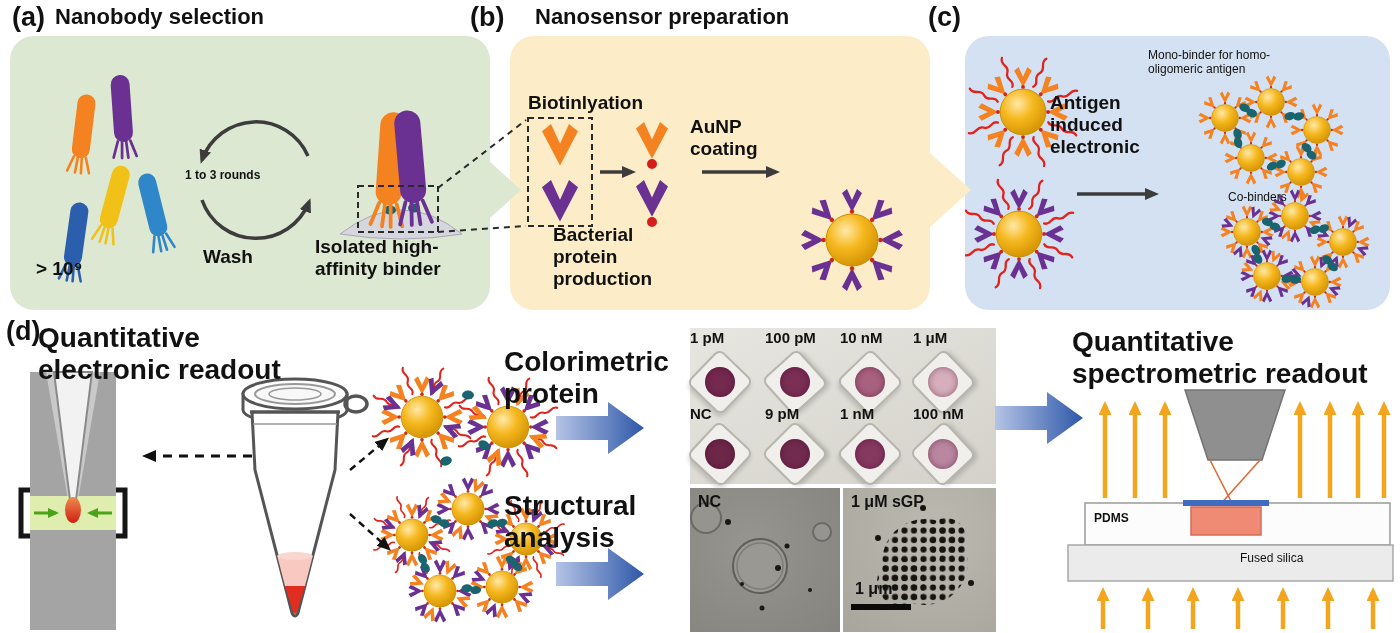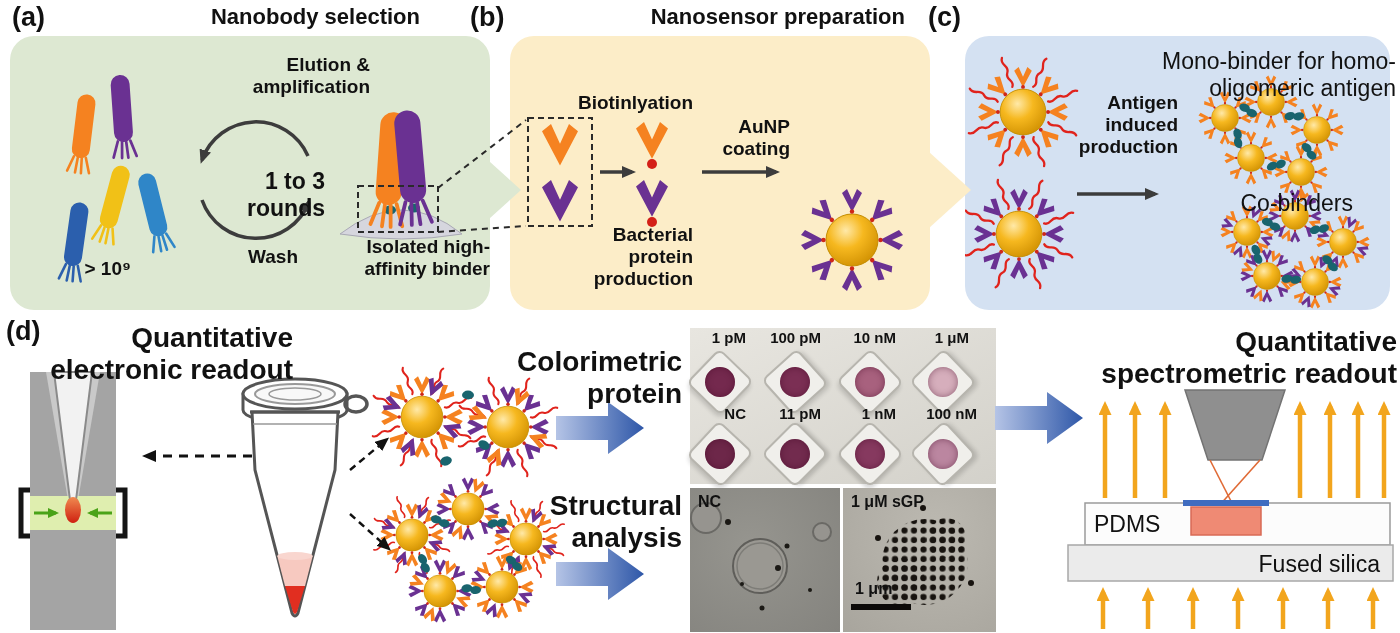--- a/index.html
+++ b/index.html
@@ -1,25 +1,25 @@
 <!DOCTYPE html>
 <html><head>
 <meta charset="utf-8">
 <style>
   html,body{margin:0;padding:0}
   body{font-family:"Liberation Sans","DejaVu Sans",sans-serif;background:#fff}
   .fig{position:relative;width:1400px;height:633px;background:#fff;overflow:hidden;color:#111}
   .abs{position:absolute}
-  .t{position:absolute;white-space:pre-line;text-align:right;line-height:1.17;color:#111}
+  .t{position:absolute;white-space:pre-line;text-align:left;line-height:1.17;color:#111}
   .bold{font-weight:700}
   .f27{font-size:27px}
   .f22{font-size:22px}
   .f21{font-size:28px;line-height:1.13}
   .f19{font-size:19px}
-  .f18{font-size:23px;font-weight:400}
+  .f18{font-size:12px;font-weight:400}
   .f16{font-size:16px}
   .f15{font-size:15px}
   .left{text-align:left}
   .photo{background:linear-gradient(155deg,#e8e6e0,#d3d1ca)}
   .mold{position:absolute;width:44px;height:44px;border:2px solid #b7b5ae;background:#f0efeb;border-radius:7px;box-shadow:2px 3px 4px rgba(0,0,0,.15)}
   .wellc{position:absolute;left:50%;top:50%;width:30px;height:30px;border-radius:50%;transform:translate(-50%,-50%);box-shadow:inset 0 0 7px rgba(60,0,30,.45)}
   .tem{position:absolute;overflow:hidden}
   svg{display:block}
 </style>
 </head>
@@ -330,21 +330,21 @@
     <div class="mold" style="left:81px;top:30px;transform:rotate(-42deg)">
         <div class="wellc" style="background: rgb(123, 47, 84);"></div>
       </div>
     <div class="mold" style="left:156px;top:30px;transform:rotate(46deg)">
         <div class="wellc" style="background: rgb(168, 97, 126);"></div>
       </div>
     <div class="mold" style="left:229px;top:30px;transform:rotate(-44deg)">
         <div class="wellc" style="background: rgb(214, 174, 188);"></div>
       </div>
     <div class="t bold f15" style="left:0px;top:77px;width:56px">NC</div>
-    <div class="t bold f15" style="left:75px;top:77px;width:56px">11 pM</div>
+    <div class="t bold f15" style="left:75px;top:77px;width:56px">9 pM</div>
     <div class="t bold f15" style="left:150px;top:77px;width:56px">1 nM</div>
     <div class="t bold f15" style="left:223px;top:77px;width:64px">100 nM</div>
     <div class="mold" style="left:6px;top:102px;transform:rotate(43deg)">
         <div class="wellc" style="background: rgb(109, 39, 73);"></div>
       </div>
     <div class="mold" style="left:81px;top:102px;transform:rotate(-45deg)">
         <div class="wellc" style="background: rgb(114, 43, 78);"></div>
       </div>
     <div class="mold" style="left:156px;top:102px;transform:rotate(45deg)">
         <div class="wellc" style="background: rgb(134, 57, 95);"></div>
@@ -425,50 +425,48 @@
     <line x1="252" y1="456" x2="146" y2="456" stroke="#111" stroke-width="3" stroke-dasharray="9,7" marker-end="url(#ahb)"></line>
     <line x1="350" y1="470" x2="386" y2="440" stroke="#111" stroke-width="2.5" stroke-dasharray="7,5" marker-end="url(#ahb)"></line>
     <line x1="350" y1="514" x2="388" y2="548" stroke="#111" stroke-width="2.5" stroke-dasharray="7,5" marker-end="url(#ahb)"></line>
     <use href="#bluearr" transform="translate(556,402)"></use>
     <use href="#bluearr" transform="translate(556,548)"></use>
     <use href="#bluearr" transform="translate(995,392)"></use>
   </svg>
 
   <div class="t bold f27 left" style="left:12px;top:2px;width:60px">(a)</div>
   <div class="t bold f22" style="left:55px;top:4px;width:365px">Nanobody selection</div>
-  <div class="t bold f19" style="left:210px;top:54px;width:160px">Elution &amp;
-amplification</div>
   <div class="t bold f18" style="left:185px;top:168px;width:140px;font-weight:700">1 to 3 rounds</div>
   <div class="t bold f19" style="left:203px;top:246px;width:95px">Wash</div>
   <div class="t bold f19" style="left:36px;top:258px;width:95px">&gt; 10⁹</div>
   <div class="t bold f19" style="left:315px;top:236px;width:175px">Isolated high-
 affinity binder</div>
 
   <div class="t bold f27 left" style="left:470px;top:2px;width:60px">(b)</div>
   <div class="t bold f22" style="left:535px;top:4px;width:370px">Nanosensor preparation</div>
   <div class="t bold f19" style="left:528px;top:92px;width:165px">Biotinlyation</div>
   <div class="t bold f19" style="left:690px;top:116px;width:100px">AuNP
 coating</div>
   <div class="t bold f19" style="left:553px;top:224px;width:140px">Bacterial
 protein
 production</div>
 
   <div class="t bold f27 left" style="left:928px;top:2px;width:60px">(c)</div>
   <div class="t bold f19" style="left:1050px;top:92px;width:128px">Antigen
 induced
-production</div>
+electronic</div>
   <div class="t f18" style="left:1148px;top:48px;width:248px">Mono-binder for homo-
 oligomeric antigen</div>
   <div class="t f18" style="left:1228px;top:190px;width:125px">Co-binders</div>
 
   <div class="t bold f27 left" style="left:6px;top:316px;width:60px">(d)</div>
   <div class="t bold f21" style="left:38px;top:322px;width:255px">Quantitative
 electronic readout</div>
   <div class="t bold f21" style="left:504px;top:346px;width:178px">Colorimetric
 protein</div>
   <div class="t bold f21" style="left:504px;top:490px;width:178px">Structural
 analysis</div>
   <div class="t bold f21" style="left:1072px;top:326px;width:325px">Quantitative
 spectrometric readout</div>
-  <div class="t bold f18 left" style="left:1094px;top:511px;width:80px;font-weight:400">PDMS</div>
+  <div class="t bold f18 left" style="left:1094px;top:511px;width:80px;font-weight:700">PDMS</div>
   <div class="t bold f18" style="left:1240px;top:551px;width:140px;font-weight:400">Fused silica</div>
 
 </div>
 
 </body></html>

